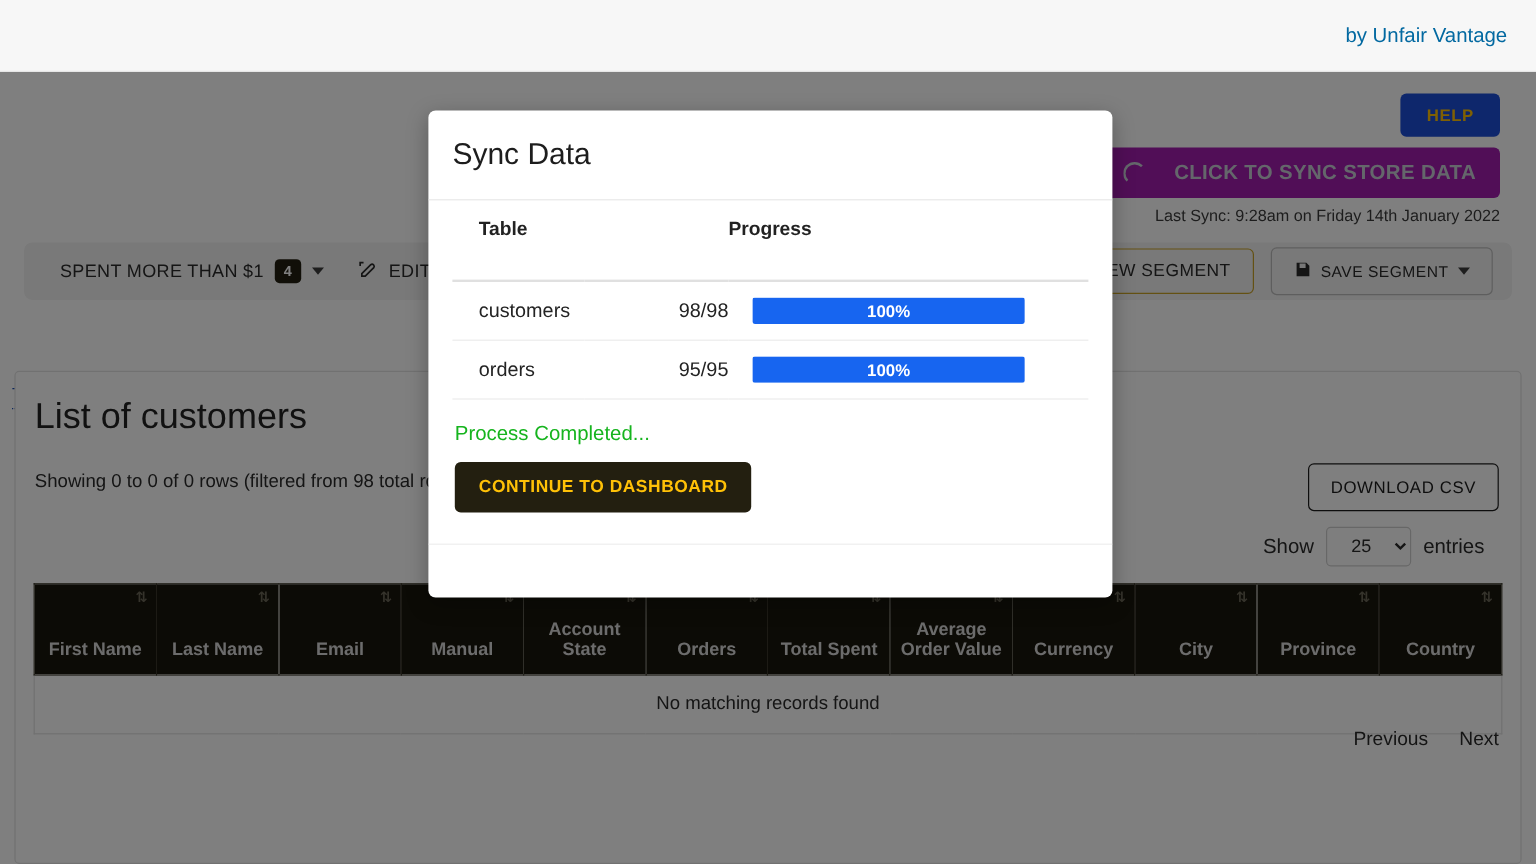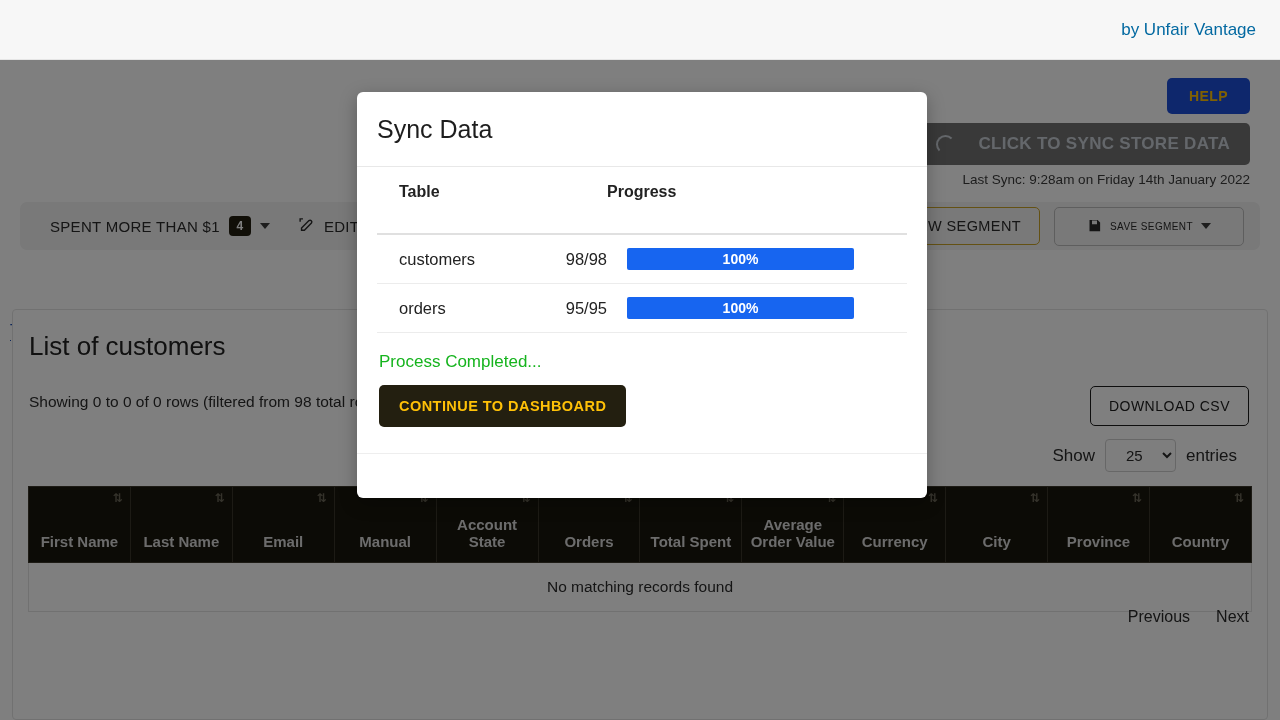--- a/index.html
+++ b/index.html
@@ -52,21 +52,21 @@
     display: flex; flex-direction: column; align-items: flex-end;
   }
   .help-btn {
     background: #1d4ed8; color: #ffc107;
     font-size: 14px; font-weight: bold; letter-spacing: .4px;
     padding: 10px 22px; border: none; border-radius: 5px;
     cursor: pointer;
   }
   .sync-btn {
     margin-top: 9px;
-    background: #737373; color: #c9cfd6;
+    background: #a21caf; color: #c9cfd6;
     font-size: 17px; font-weight: bold; letter-spacing: .3px;
     padding: 11px 20px; border: none; border-radius: 5px;
     display: flex; align-items: center; gap: 23px;
     cursor: pointer;
   }
   .spinner {
     width: 19px; height: 19px;
     border: 2.5px solid #c9cfd6;
     border-right-color: transparent;
     border-bottom-color: transparent;
@@ -111,22 +111,22 @@
   }
   .tb-spacer { flex: 1; }
   .btn-outline-gold {
     border: 1px solid #c9a227; background: #f2f2f2;
     color: #2b2b2b; font-size: 14.5px; letter-spacing: .4px;
     padding: 10px 18px; border-radius: 5px; cursor: pointer;
     white-space: nowrap;
   }
   .btn-outline-gray {
     border: 1px solid #bdbdbd; background: #f2f2f2;
-    color: #2b2b2b; font-size: 10px; letter-spacing: .4px;
-    padding: 10px 32px; border-radius: 5px; cursor: pointer;
+    color: #2b2b2b; font-size: 13px; letter-spacing: .4px;
+    padding: 10px 18px; border-radius: 5px; cursor: pointer;
     display: flex; align-items: center; gap: 8px;
     margin-left: 14px; white-space: nowrap;
   }
 
   
   .filter-link {
     position: absolute; left: 10px; top: 261px;
     font-size: 14.5px; color: #1b4db3;
     border-bottom: 1px dotted #1b4db3;
     padding-bottom: 3px;
@@ -136,21 +136,21 @@
   
   .card {
     position: absolute; left: 12px; top: 249px;
     width: 1256px; height: 411px;
     background: #ffffff;
     border: 1px solid #e2e2e2;
     border-radius: 4px;
   }
   .card-title {
     position: absolute; left: 16px; top: 21px;
-    font-size: 26px; color: #222; font-weight: 400;
+    font-size: 30px; color: #222; font-weight: 400;
   }
   .showing-text {
     position: absolute; left: 16px; top: 83px;
     font-size: 15.5px; color: #2b2b2b;
     white-space: nowrap;
   }
   .csv-btn {
     position: absolute; right: 18px; top: 76px;
     border: 1.5px solid #1d1d1d; background: #fff;
     color: #1d1d1d; font-size: 14px; letter-spacing: .5px;

